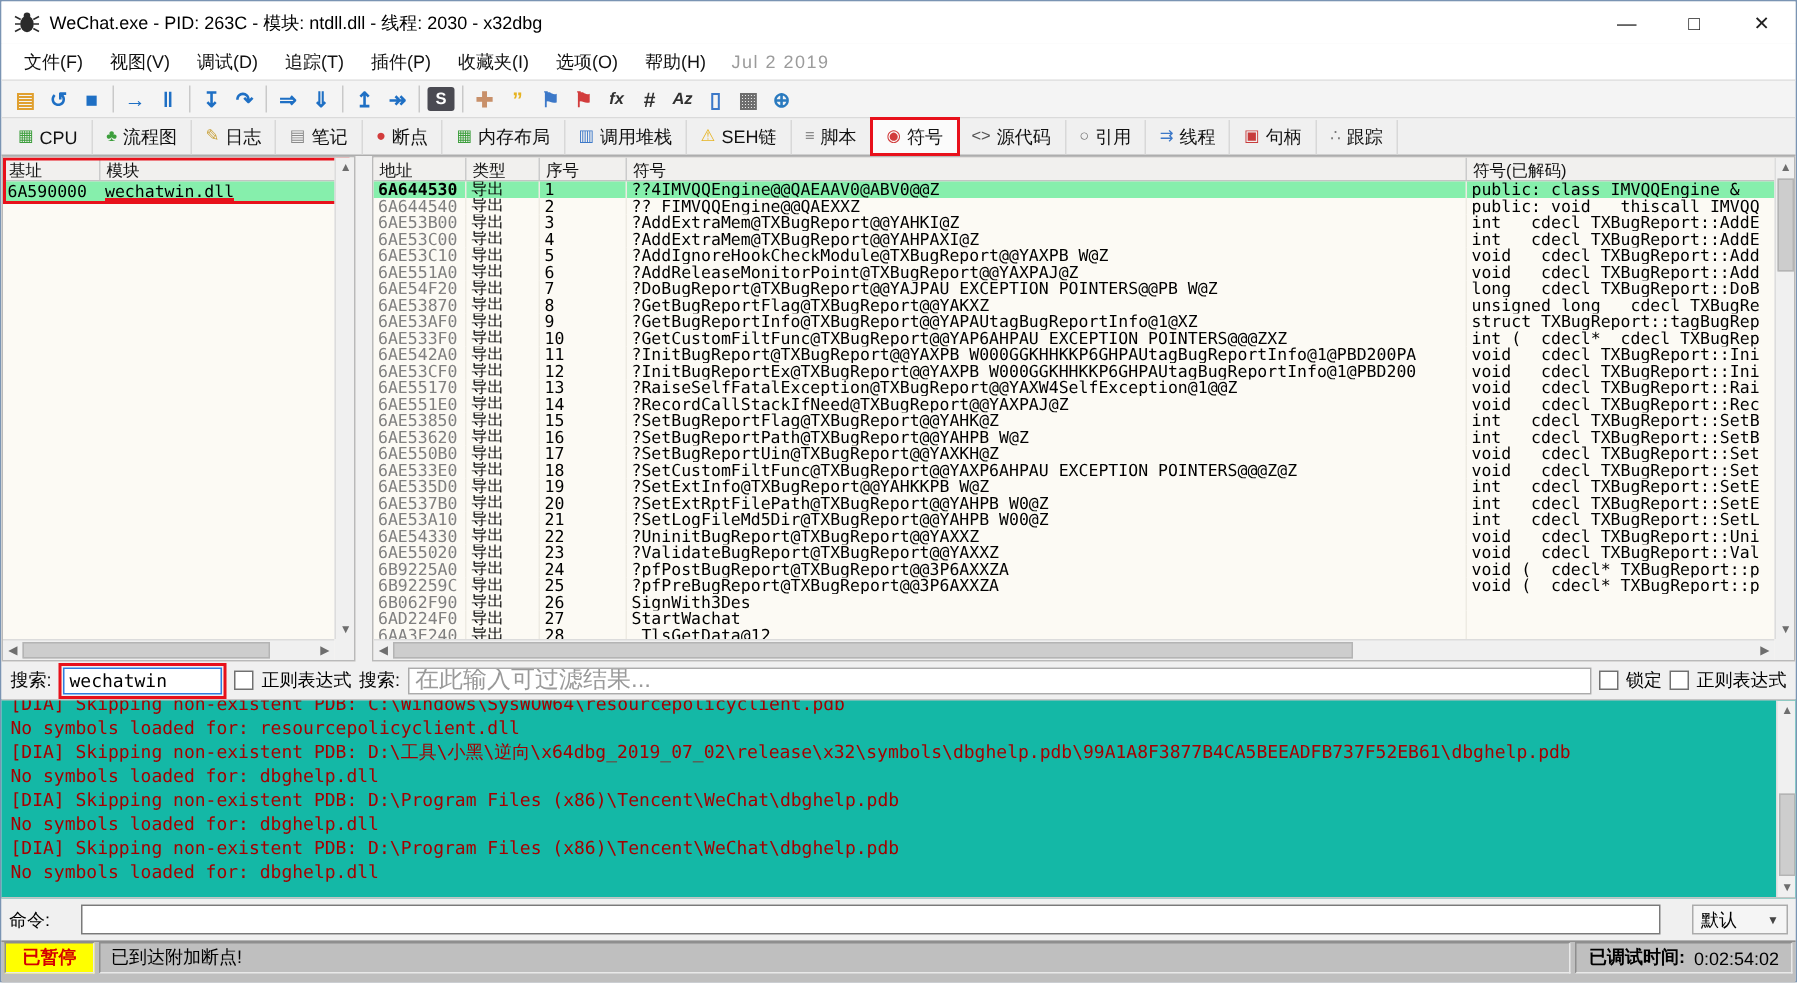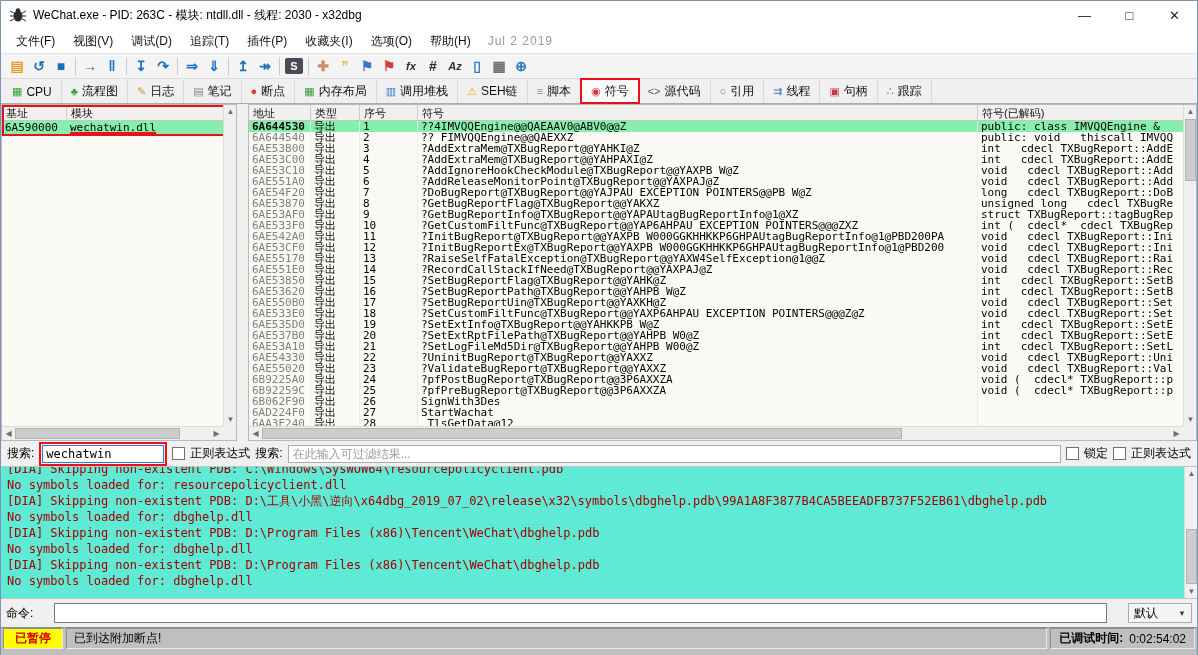--- a/index.html
+++ b/index.html
@@ -67,28 +67,28 @@
   .sb-corner { position:absolute; right:0; bottom:0; width:13px; height:14px; background:#F0F0F0; }
 
   
   .ann { position:absolute; border:2px solid #E8111B; pointer-events:none; }
   .ann-modules { left:0; top:0; width:231px; height:31px; }
   .ann-underline { position:absolute; left:3px; top:11px; width:86px; height:2px; background:#E8111B; }
   .ann-search { display:inline-flex; border:2px solid #E8111B; padding:1px; background:#F0F0F0; }
 
   
   .search-row { height:25px; background:#F0F0F0; display:flex; align-items:center; gap:5px; padding:0 6px; font-size:12px; flex:0 0 auto; }
-  .search-input1 { width:122px; height:18px; border:1px solid #2D7DE1; font-family:"DejaVu Sans Mono",monospace; font-size:12px; padding:0 3px; outline:none; }
-  .search-input2 { flex:1; height:18px; border:1px solid #ABABAB; font-size:12px; padding:0 4px; outline:none; background:#FFF; }
+  .search-input1 { width:106px; height:18px; border:1px solid #2D7DE1; font-family:"DejaVu Sans Mono",monospace; font-size:12px; padding:0 3px; outline:none; }
+  .search-input2 { flex:1; height:18px; border:1px solid #ABABAB; font-size:16px; padding:0 4px; outline:none; background:#FFF; }
   .search-input2::placeholder { color:#9A9A9A; }
   .chk { width:13px; height:13px; background:#FFF; border:1px solid #707070; flex:0 0 auto; }
   .chk-label { white-space:nowrap; }
 
   
-  .log { height:133px; background:#5eead4; border-top:1px solid #C4C4C4; border-bottom:1px solid #C4C4C4; position:relative; overflow:hidden; flex:0 0 auto; }
+  .log { height:133px; background:#14b8a6; border-top:1px solid #C4C4C4; border-bottom:1px solid #C4C4C4; position:relative; overflow:hidden; flex:0 0 auto; }
   .log-inner { margin-top:-6px; padding-left:6px; font-family:"DejaVu Sans Mono",monospace; font-size:12px; color:#A50000; }
   .log-line { height:16px; line-height:16px; white-space:pre; overflow:hidden; }
   .log .vsb { bottom:0; }
 
   
   .command-row { height:28px; background:#F0F0F0; display:flex; align-items:center; gap:21px; padding:0 5px; font-size:12px; flex:0 0 auto; }
   .cmd-input { flex:1; height:20px; border:1px solid #7A7A7A; background:#FFF; outline:none; font-size:12px; padding:0 4px; }
   .cmd-combo { width:64px; height:20px; background:#F5F5F5; border:1px solid #ABABAB; display:flex; align-items:center; justify-content:space-between; padding:0 5px; }
   .combo-arrow { font-size:8px; color:#444; }
 

